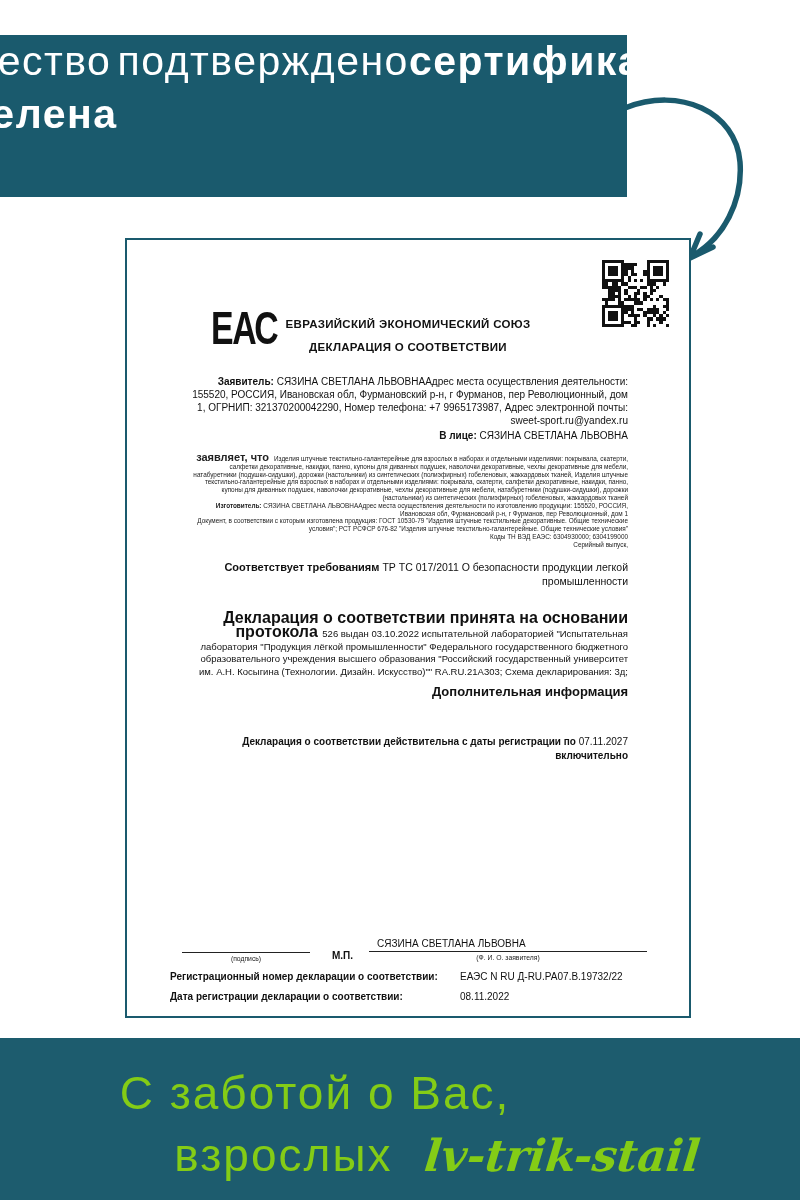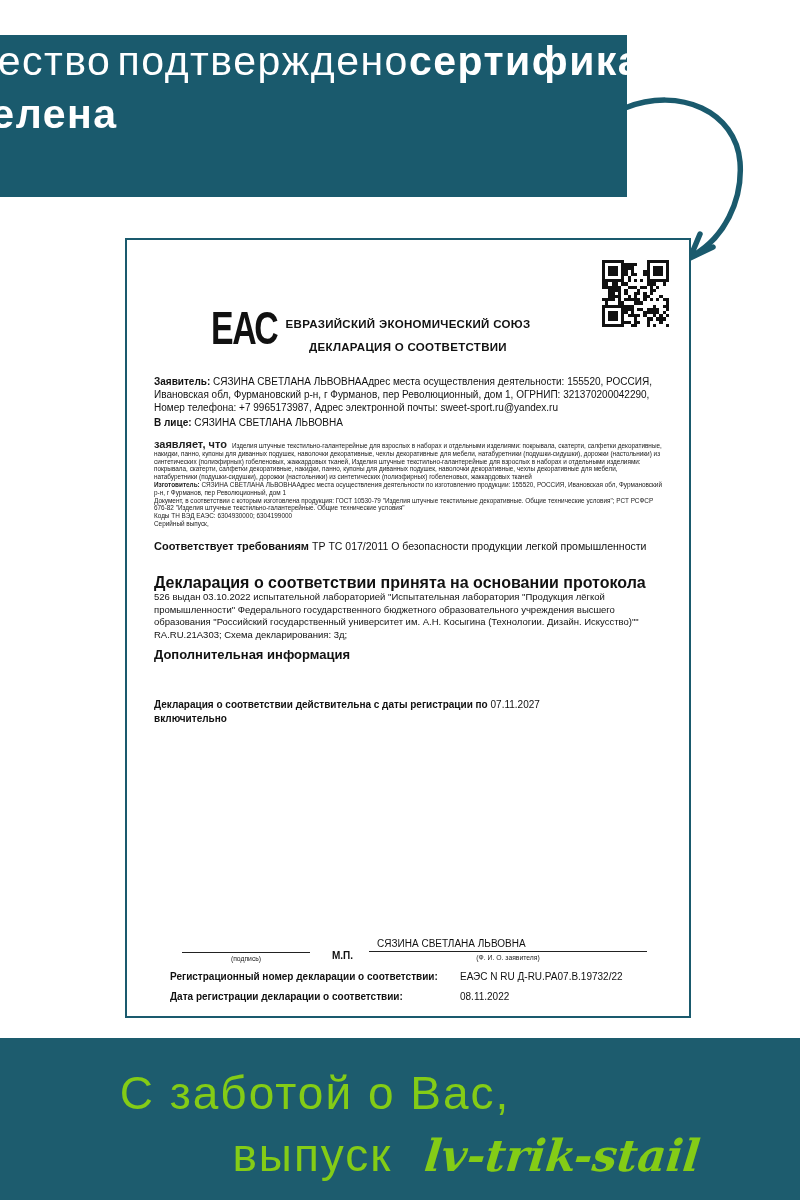--- a/index.html
+++ b/index.html
@@ -35,21 +35,21 @@
     display:grid; grid-template-columns:repeat(21,1fr); grid-template-rows:repeat(21,1fr);
     background:#ffffff;
   }
   .qr div.on { background:#111111; }
   .eac {
     position:absolute; left:84px; top:66px; width:60px; height:46px;
     font-weight:bold; font-size:47px; line-height:44px; color:#111111;
     transform:scaleX(0.72); transform-origin:left center; letter-spacing:-2px;
   }
   .cert-header { margin-top:73px; text-align:center; font-weight:bold; font-size:11.5px; line-height:23px; letter-spacing:0.3px; }
-  .cert-body { padding:0 27px; }
+  .cert-body { padding:0 61px;text-align:right; }
   .p-main { font-size:10px; line-height:13px; margin-top:16px; }
   .p-inline { font-size:10px; line-height:13px; margin-top:2px; }
   .b { font-weight:bold; }
   .declares { margin-top:12px; font-size:6.4px; line-height:7.8px; color:#222; }
   .declares-label { font-weight:bold; font-size:11px; margin-right:5px; }
   .tinyb { font-weight:bold; }
   .tiny-p { font-size:6.4px; line-height:7.8px; color:#222; }
   .complies { margin-top:11px; font-size:10.5px; line-height:14px; }
   .complies .b { font-size:11px; }
   .basis { margin-top:24px; font-size:9.5px; line-height:12.5px; }
@@ -607,18 +607,18 @@
       <div class="reg-row">
         <span class="label">Дата регистрации декларации о соответствии:</span>
         <span>08.11.2022</span>
       </div>
     </div>
   </div>
 
   <div class="bottom-banner">
     <div class="bb-line1">С заботой о Вас,</div>
     <div class="bb-line2">
-      <span>выпуск</span>
+      <span>взрослых</span>
       <span class="bb-brand">lv-trik-stail</span>
     </div>
   </div>
 
 </div>
 
 </body></html>

